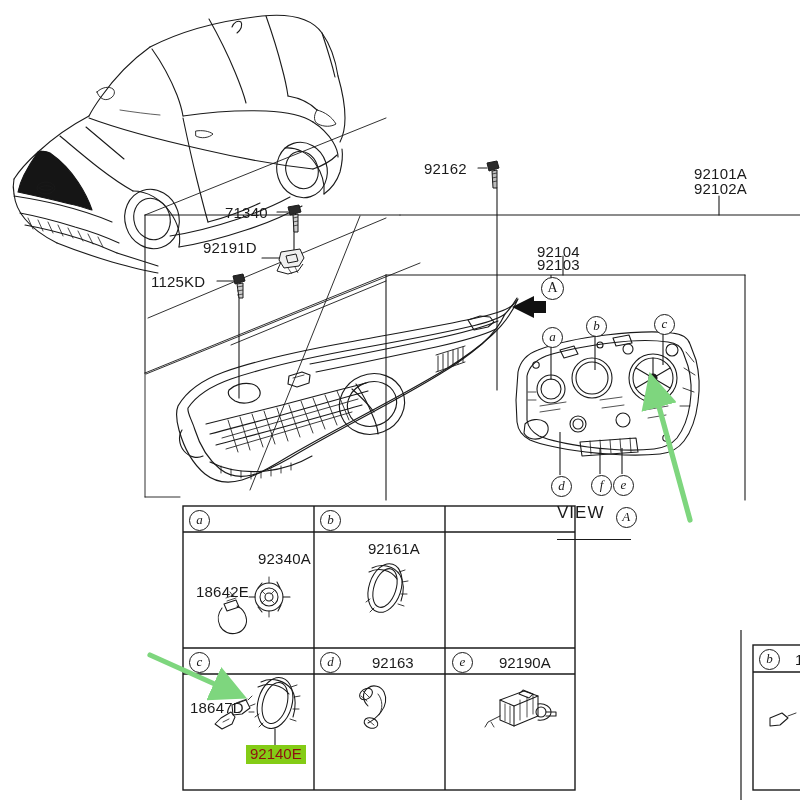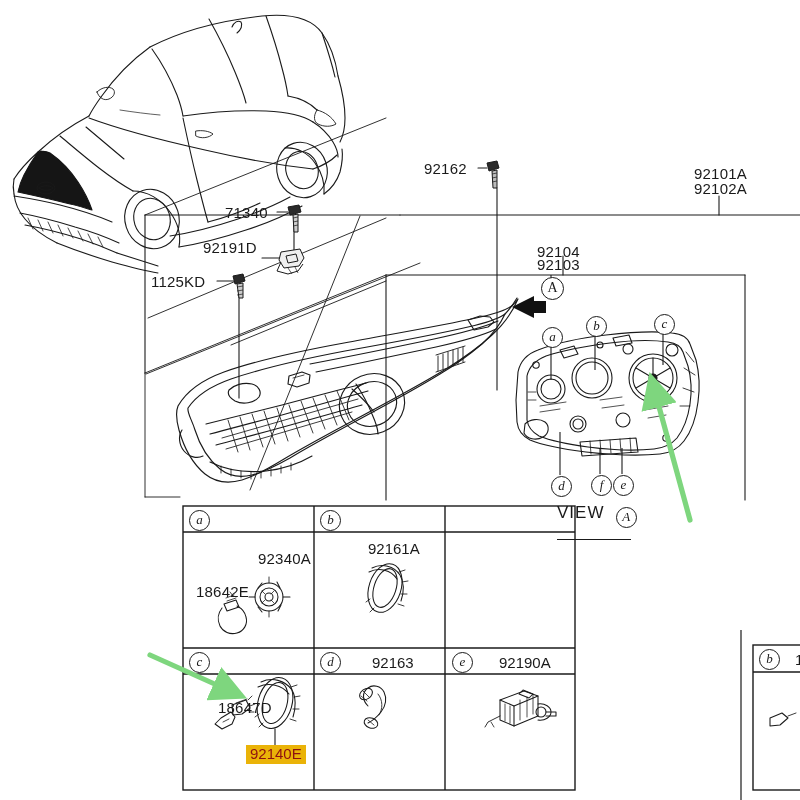--- a/index.html
+++ b/index.html
@@ -18,21 +18,21 @@
     font-family:"Liberation Sans", sans-serif;
     font-size:15px;
     letter-spacing:.2px;
     color:#1a1a1a;
     white-space:nowrap;
     line-height:1.08;
     user-select:none;
   }
   .hl{
     position:absolute;
-    background:#eab308;
+    background:#84cc16;
     color:#8e1111;
     font-family:"Liberation Sans", sans-serif;
     font-size:15px;
     padding:1px 4px 2px 4px;
     white-space:nowrap;
     line-height:1.05;
   }
   .viewlabel{
     position:absolute;
     font-size:17px;
@@ -532,19 +532,19 @@
 
 <div class="callout" style="left:320px;top:652px;">d</div>
 <div class="cellhdr" style="left:372px;top:654px;">92163</div>
 
 <div class="callout" style="left:452px;top:652px;">e</div>
 <div class="cellhdr" style="left:499px;top:654px;">92190A</div>
 
 <div class="lbl" style="left:258px;top:551px;">92340A</div>
 <div class="lbl" style="left:196px;top:584px;">18642E</div>
 
-<div class="lbl" style="left:190px;top:700px;margin-left:28px;">18647D</div>
+<div class="lbl" style="left:190px;top:700px;">18647D</div>
 <div class="hl" style="left:246px;top:745px;">92140E</div>
 
 <div class="callout" style="left:759px;top:649px;">b</div>
 <div class="cellhdr" style="left:795px;top:651px;">1</div>
 
 </div>
 
 </body></html>

